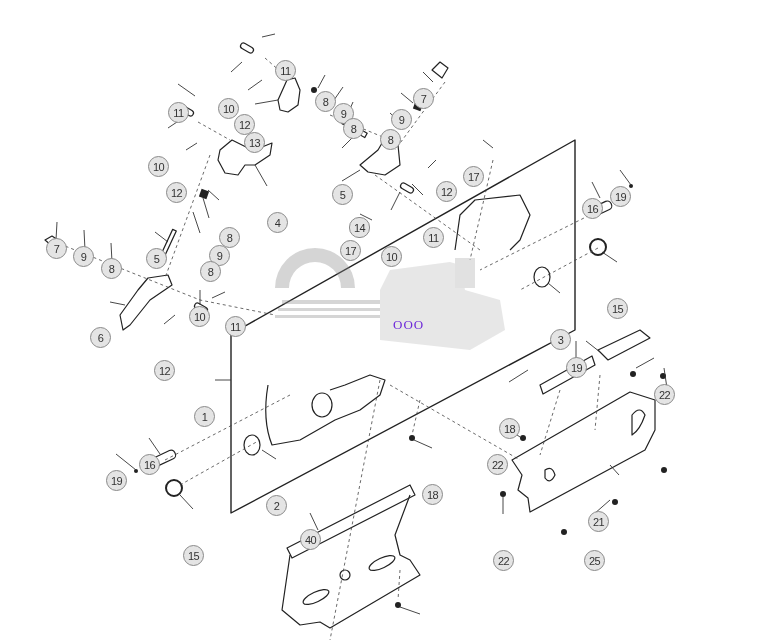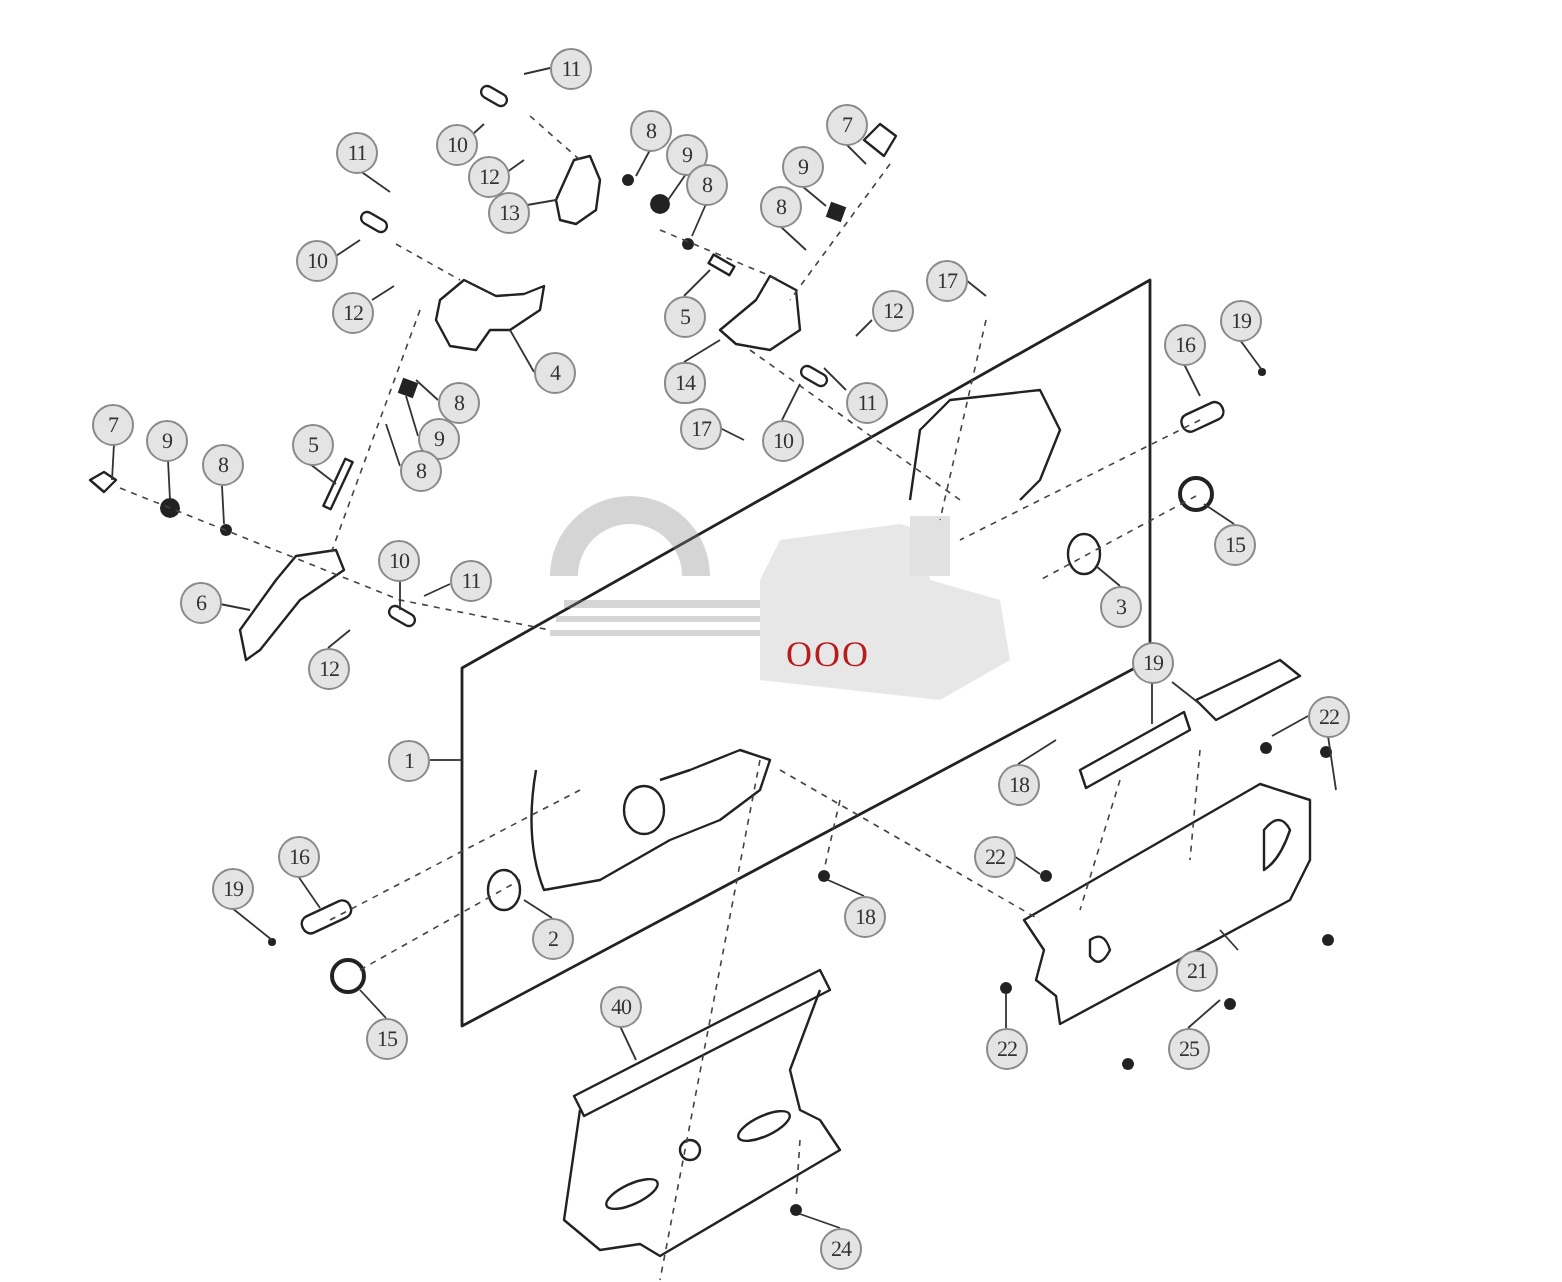--- a/index.html
+++ b/index.html
@@ -1,20 +1,20 @@
 <!DOCTYPE html>
 <html><head>
 <meta charset="utf-8">
 <style>
   html, body { margin: 0; padding: 0; background: #ffffff; }
   body { width: 781px; height: 641px; overflow: hidden; position: relative; font-family: "Liberation Sans", sans-serif; }
   #diagram { position: absolute; left: 0; top: 0; width: 781px; height: 641px; }
-  .callout { position: absolute; width: 21px; height: 21px; border-radius: 50%; background: #e4e4e4; border: 1px solid #8a8a8a; box-sizing: border-box; font-size: 11px; color: #333; display: flex; align-items: center; justify-content: center; font-family: Liberation Serif, serif; letter-spacing: -0.5px; }
+  .callout { position: absolute; width: 21px; height: 21px; border-radius: 50%; background: #e4e4e4; border: 1px solid #8a8a8a; box-sizing: border-box; font-size: 11px; color: #333; display: flex; align-items: center; justify-content: center; font-family: Liberation Sans, sans-serif; letter-spacing: -0.5px; margin-top: 36px; }
   .watermark { position: absolute; left: 268px; top: 255px; width: 250px; height: 120px; pointer-events: none; }
-  .wm-ooo { position: absolute; left: 125px; top: 62px; font-size: 18px; color: #b91c1c; font-family: "Liberation Serif", serif; letter-spacing: 1px; }
+  .wm-ooo { position: absolute; left: 125px; top: 62px; font-size: 13px; color: #6d28d9; font-family: "Liberation Serif", serif; letter-spacing: 1px; }
   .wm-name { position: absolute; left: 40px; top: 80px; font-size: 30px; color: #a0a0a0; font-family: "Liberation Serif", serif; letter-spacing: 0px; }
 </style>
 </head>
 <body>
 
 <svg id="diagram" viewBox="0 0 781 641" xmlns="http://www.w3.org/2000/svg">
   <g fill="none" stroke="#222" stroke-width="1.2" stroke-linejoin="round">
 
     <path d="M231 334 L575 140 L575 330 L231 513 Z" stroke-width="1.4"></path>
 
@@ -193,21 +193,21 @@
     <div class="callout" style="left: 189px; top: 270px;">10</div>
     <div class="callout" style="left: 225px; top: 280px;">11</div>
     <div class="callout" style="left: 154px; top: 324px;">12</div>
     <div class="callout" style="left: 315px; top: 55px;">8</div>
     <div class="callout" style="left: 333px; top: 67px;">9</div>
     <div class="callout" style="left: 343px; top: 82px;">8</div>
     <div class="callout" style="left: 380px; top: 93px;">8</div>
     <div class="callout" style="left: 391px; top: 73px;">9</div>
     <div class="callout" style="left: 413px; top: 52px;">7</div>
     <div class="callout" style="left: 332px; top: 148px;">5</div>
-    <div class="callout" style="left: 332px; top: 181px; border-radius: 10px;">14</div>
+    <div class="callout" style="left: 349px; top: 181px; border-radius: 10px;">14</div>
     <div class="callout" style="left: 340px; top: 204px;">17</div>
     <div class="callout" style="left: 381px; top: 210px;">10</div>
     <div class="callout" style="left: 436px; top: 145px;">12</div>
     <div class="callout" style="left: 423px; top: 191px;">11</div>
     <div class="callout" style="left: 463px; top: 130px;">17</div>
     <div class="callout" style="left: 582px; top: 162px;">16</div>
     <div class="callout" style="left: 610px; top: 150px;">19</div>
     <div class="callout" style="left: 607px; top: 262px;">15</div>
     <div class="callout" style="left: 550px; top: 293px;">3</div>
     <div class="callout" style="left: 194px; top: 370px;">1</div>

